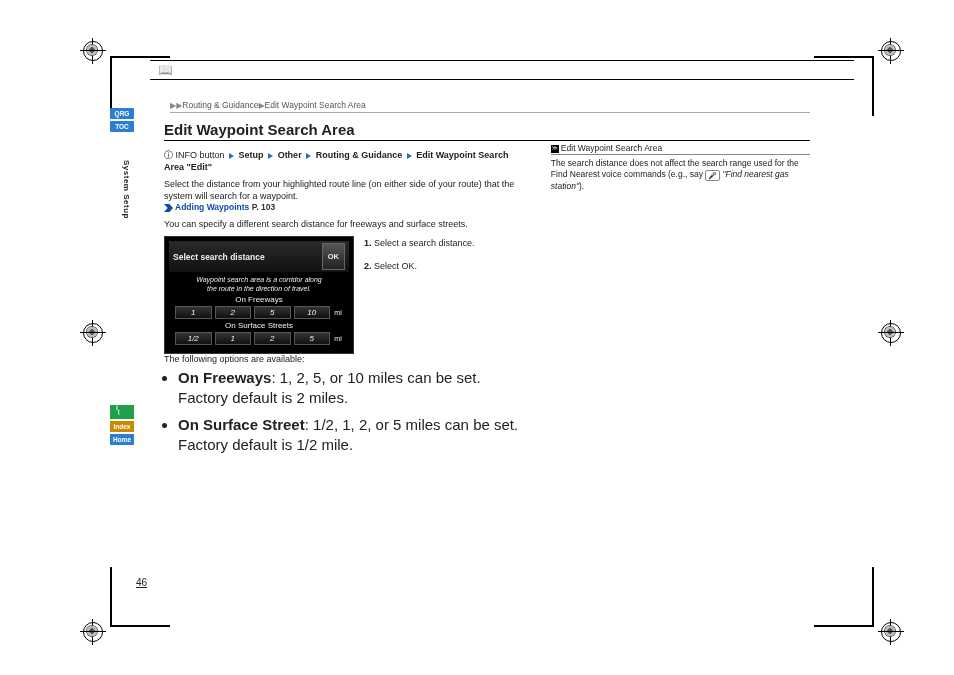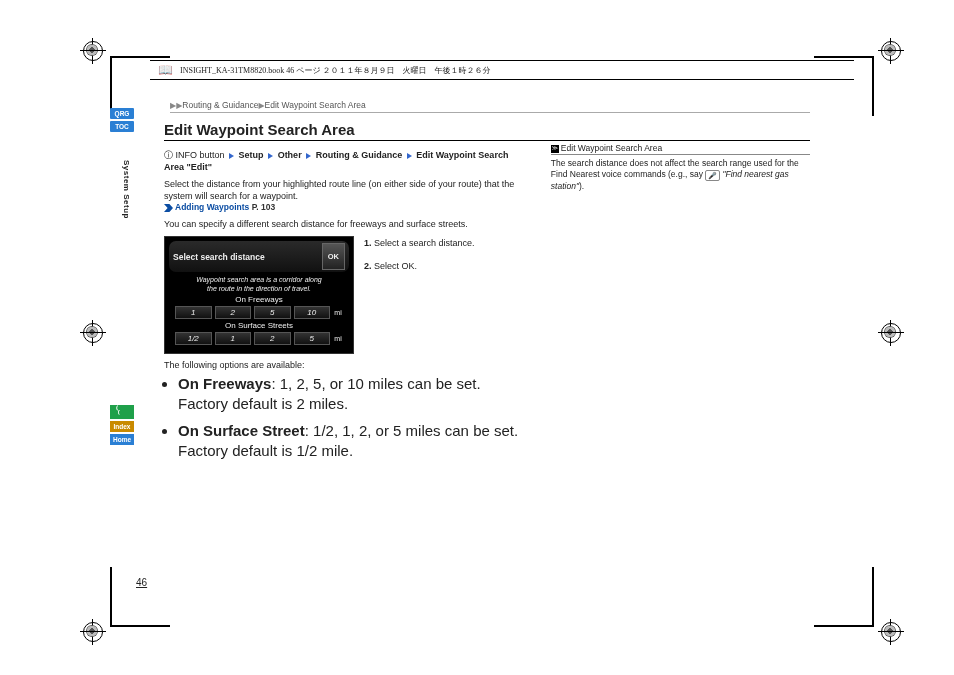--- a/index.html
+++ b/index.html
@@ -185,21 +185,20 @@
   }
   .ds-title {
     display:flex;
     justify-content:space-between;
     align-items:center;
     background:linear-gradient(#2a2a2a,#111);
     padding:2px 4px;
     font-weight:bold;
     font-family: Arial, sans-serif;
     font-size:8.5px;
-    border-radius:7px;
   }
   .ds-title .ok {
     background:linear-gradient(#555,#222);
     border:1px solid #666;
     padding:8px 5px;
     font-size:7.5px;
     font-weight:bold;
   }
   .ds-caption {
     text-align:center;
@@ -237,21 +236,20 @@
   }
 
   .steps {
     font-size:9px;
     line-height:1.6;
   }
   .steps .num { font-weight:bold; }
 
   .options-head {
     font-size:9px;
-    margin-top:6px;
   }
   ul.opts {
     margin:4px 0 0 0;
     padding-left:14px;
     font-size:15px;
   }
   ul.opts li { margin-bottom:6px; line-height:1.35;}
   ul.opts li b { font-weight:bold; }
 
   .side-head {
@@ -363,21 +361,20 @@
     <span class="inner"></span>
   </div>
 
 <div class="corner-lines tl" style="top:56px;left:110px"></div>
 <div class="corner-lines tr" style="top:56px;right:80px"></div>
 <div class="corner-lines bl" style="bottom:48px;left:110px"></div>
 <div class="corner-lines br" style="bottom:48px;right:80px"></div>
 
 <div class="print-header">
   <span class="book-icon">📖</span>
-  <span>INSIGHT_KA-31TM8820.book  46 ページ  ２０１１年８月９日　火曜日　午後１時２６分</span>
 </div>
 
 <div class="page-frame">
 
   <div class="nav-buttons">
     <div class="btn qrg">QRG</div>
     <div class="btn toc">TOC</div>
   </div>
   <div class="nav-buttons2">
     <div class="btn voice"></div>

